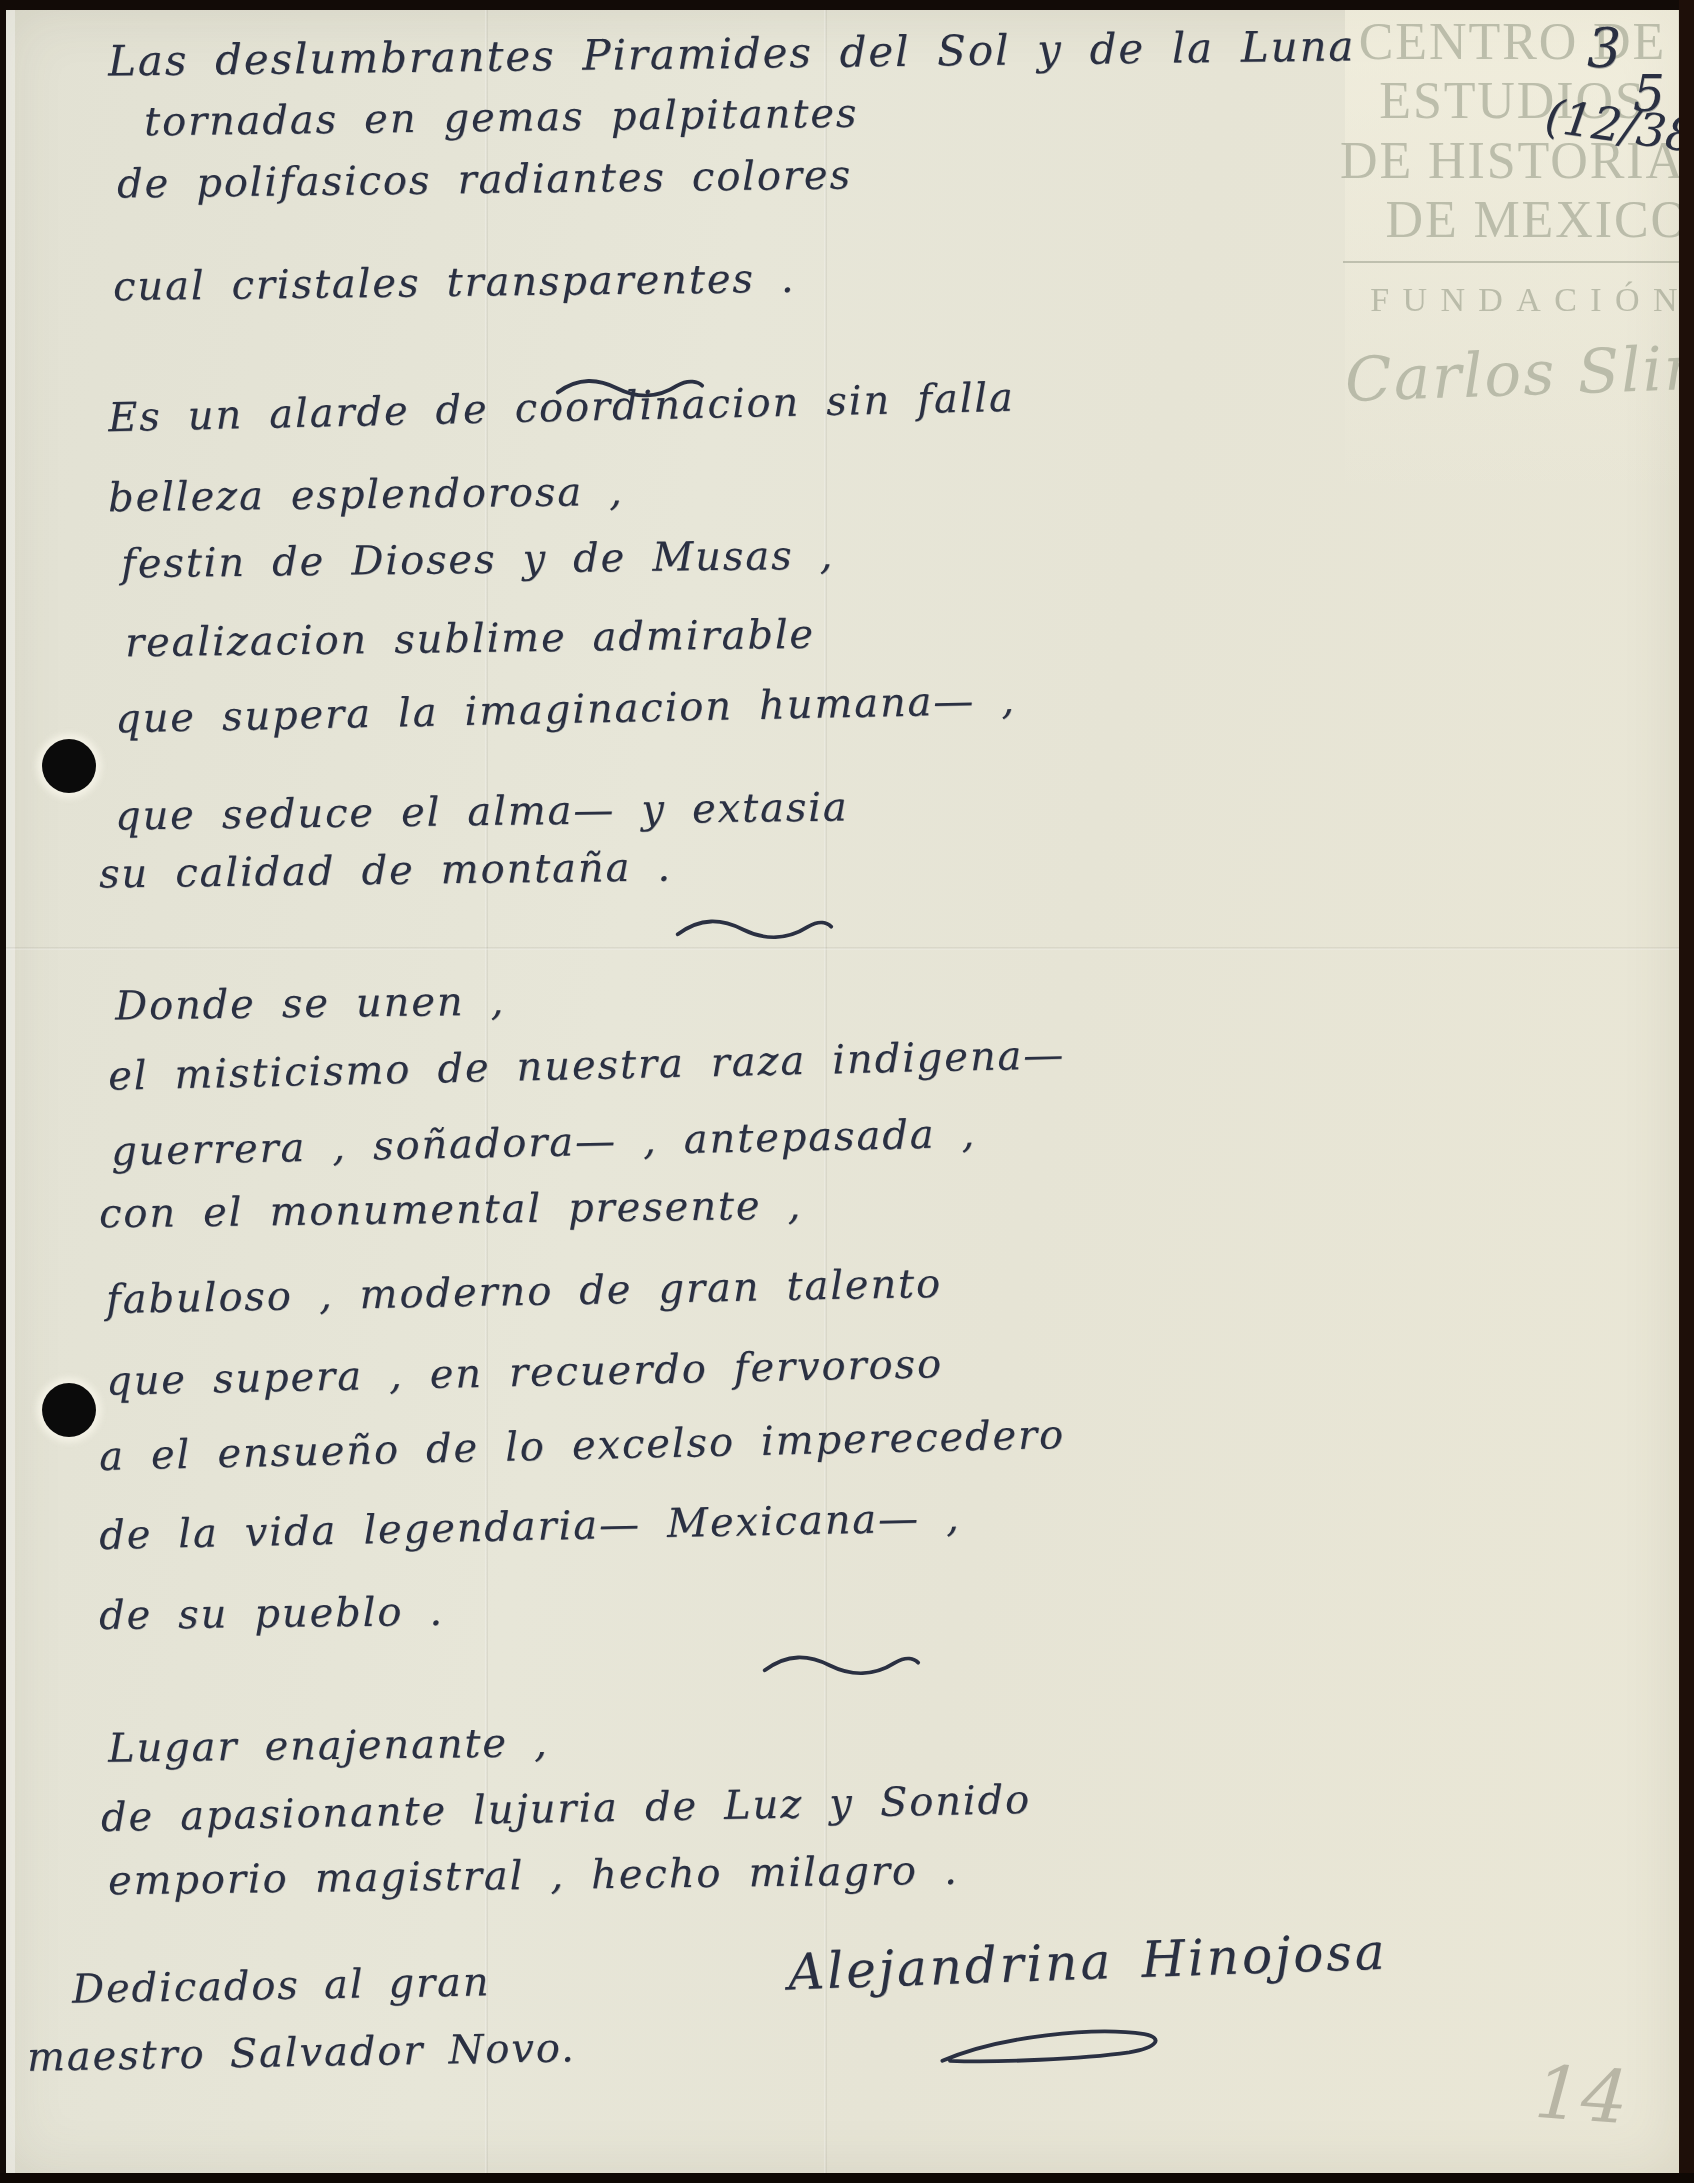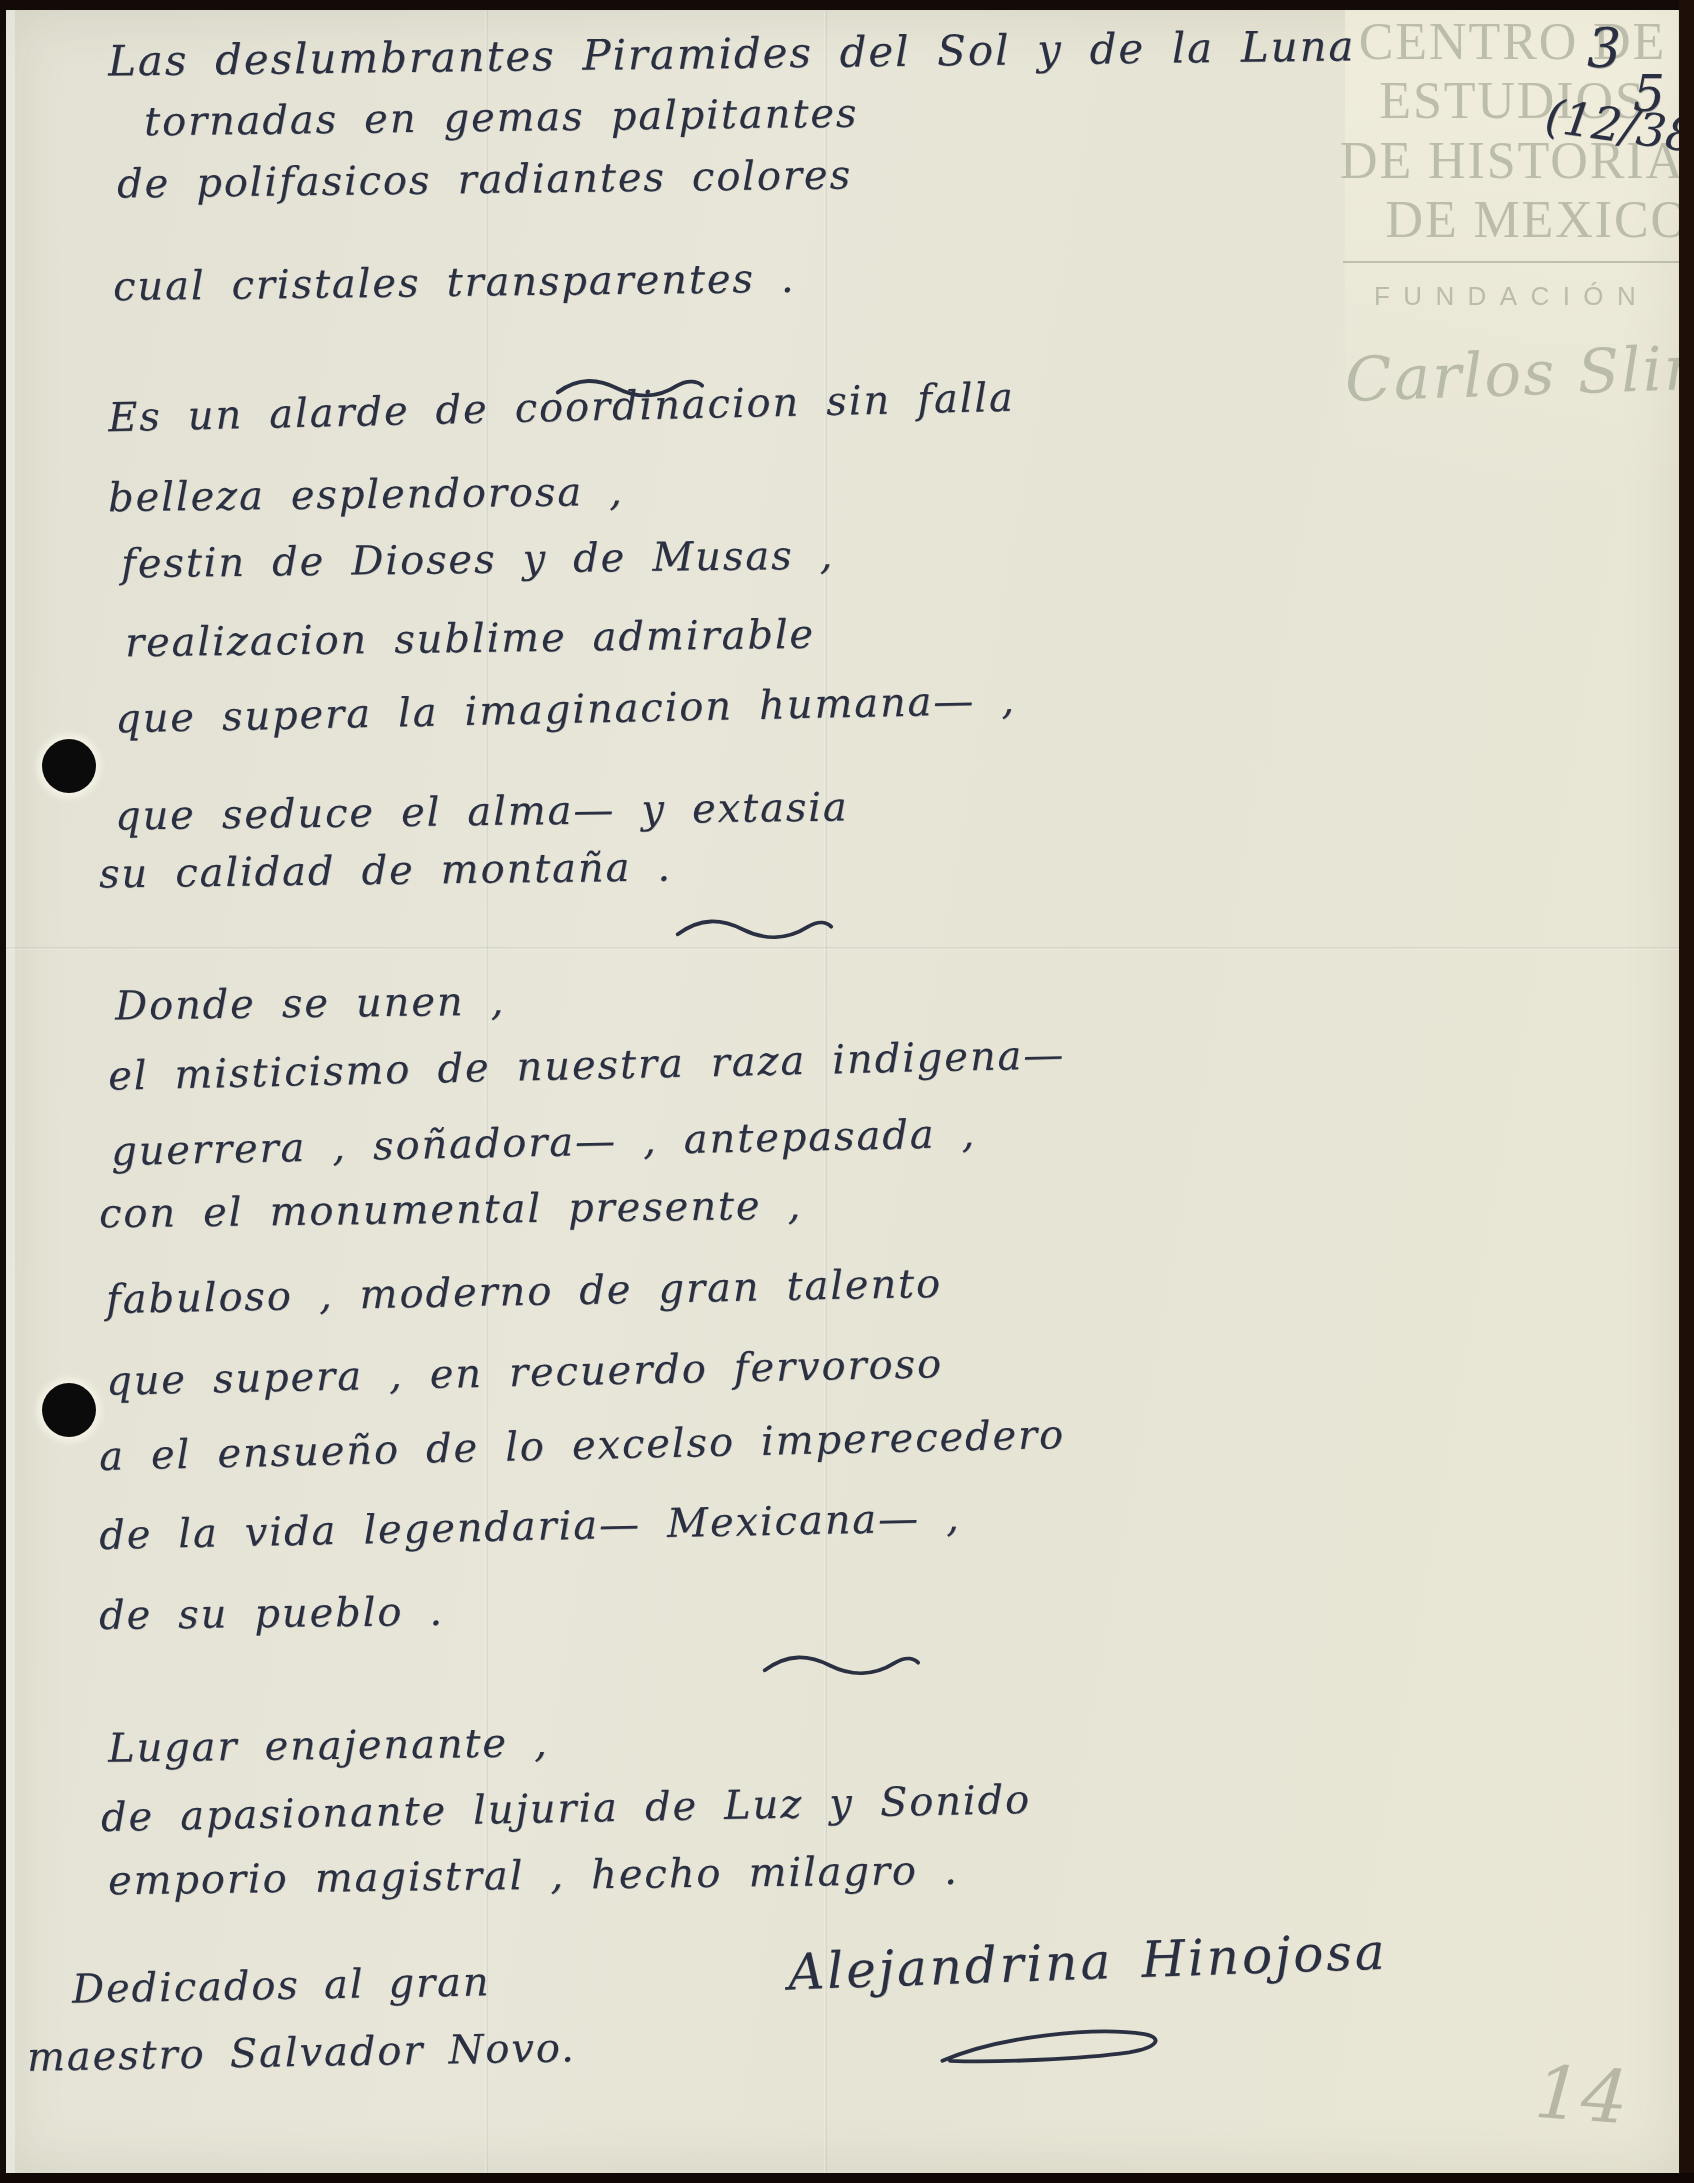--- a/index.html
+++ b/index.html
@@ -15,21 +15,21 @@
   .crease-v{position:absolute;top:9.6px;height:2163px;width:2.9px;
             background:linear-gradient(90deg,rgba(255,255,255,0.35),rgba(60,55,35,0.10));}
   .crease-h{position:absolute;left:5.8px;width:1673px;height:2.9px;
             background:linear-gradient(180deg,rgba(60,55,35,0.10),rgba(255,255,255,0.30));}
   .light-band{position:absolute;left:1345px;top:9.6px;width:333px;height:490px;
               background:linear-gradient(180deg,rgba(248,244,226,0.55),rgba(248,244,226,0));}
   
   .wm{position:absolute;color:rgba(138,143,124,0.50);text-align:center;white-space:nowrap;}
   .wm-serif{font-family:"Liberation Serif",serif;font-size:52px;letter-spacing:1.9px;}
   .wm-rule{position:absolute;background:rgba(138,143,124,0.45);height:1.9px;}
-  .wm-fund{font-family:Liberation Sans, sans-serif;font-size:26px;letter-spacing:13.4px;}
+  .wm-fund{font-family:Liberation Serif, serif;font-size:34px;letter-spacing:13.4px;text-align:right;}
   .wm-script{font-family:"DejaVu Serif",serif;font-style:italic;font-size:61px;
              letter-spacing:1.9px;transform:rotate(-2deg);}
   
   .hand{position:absolute;font-family:"DejaVu Serif",serif;font-style:italic;
         color:#2a3042;white-space:nowrap;
         text-shadow:0.5px 0.5px 0 rgba(42,48,66,0.35);}
   .poem-line{font-size:40px;letter-spacing:1.9px;word-spacing:11.5px;transform:rotate(-0.7deg);}
   .pgnum{font-size:50px;}
   .dedication{font-size:40px;letter-spacing:1.9px;word-spacing:9.6px;transform:rotate(-1deg);}
   .sig{font-size:50px;letter-spacing:2.9px;word-spacing:9.6px;transform:rotate(-2deg);}

